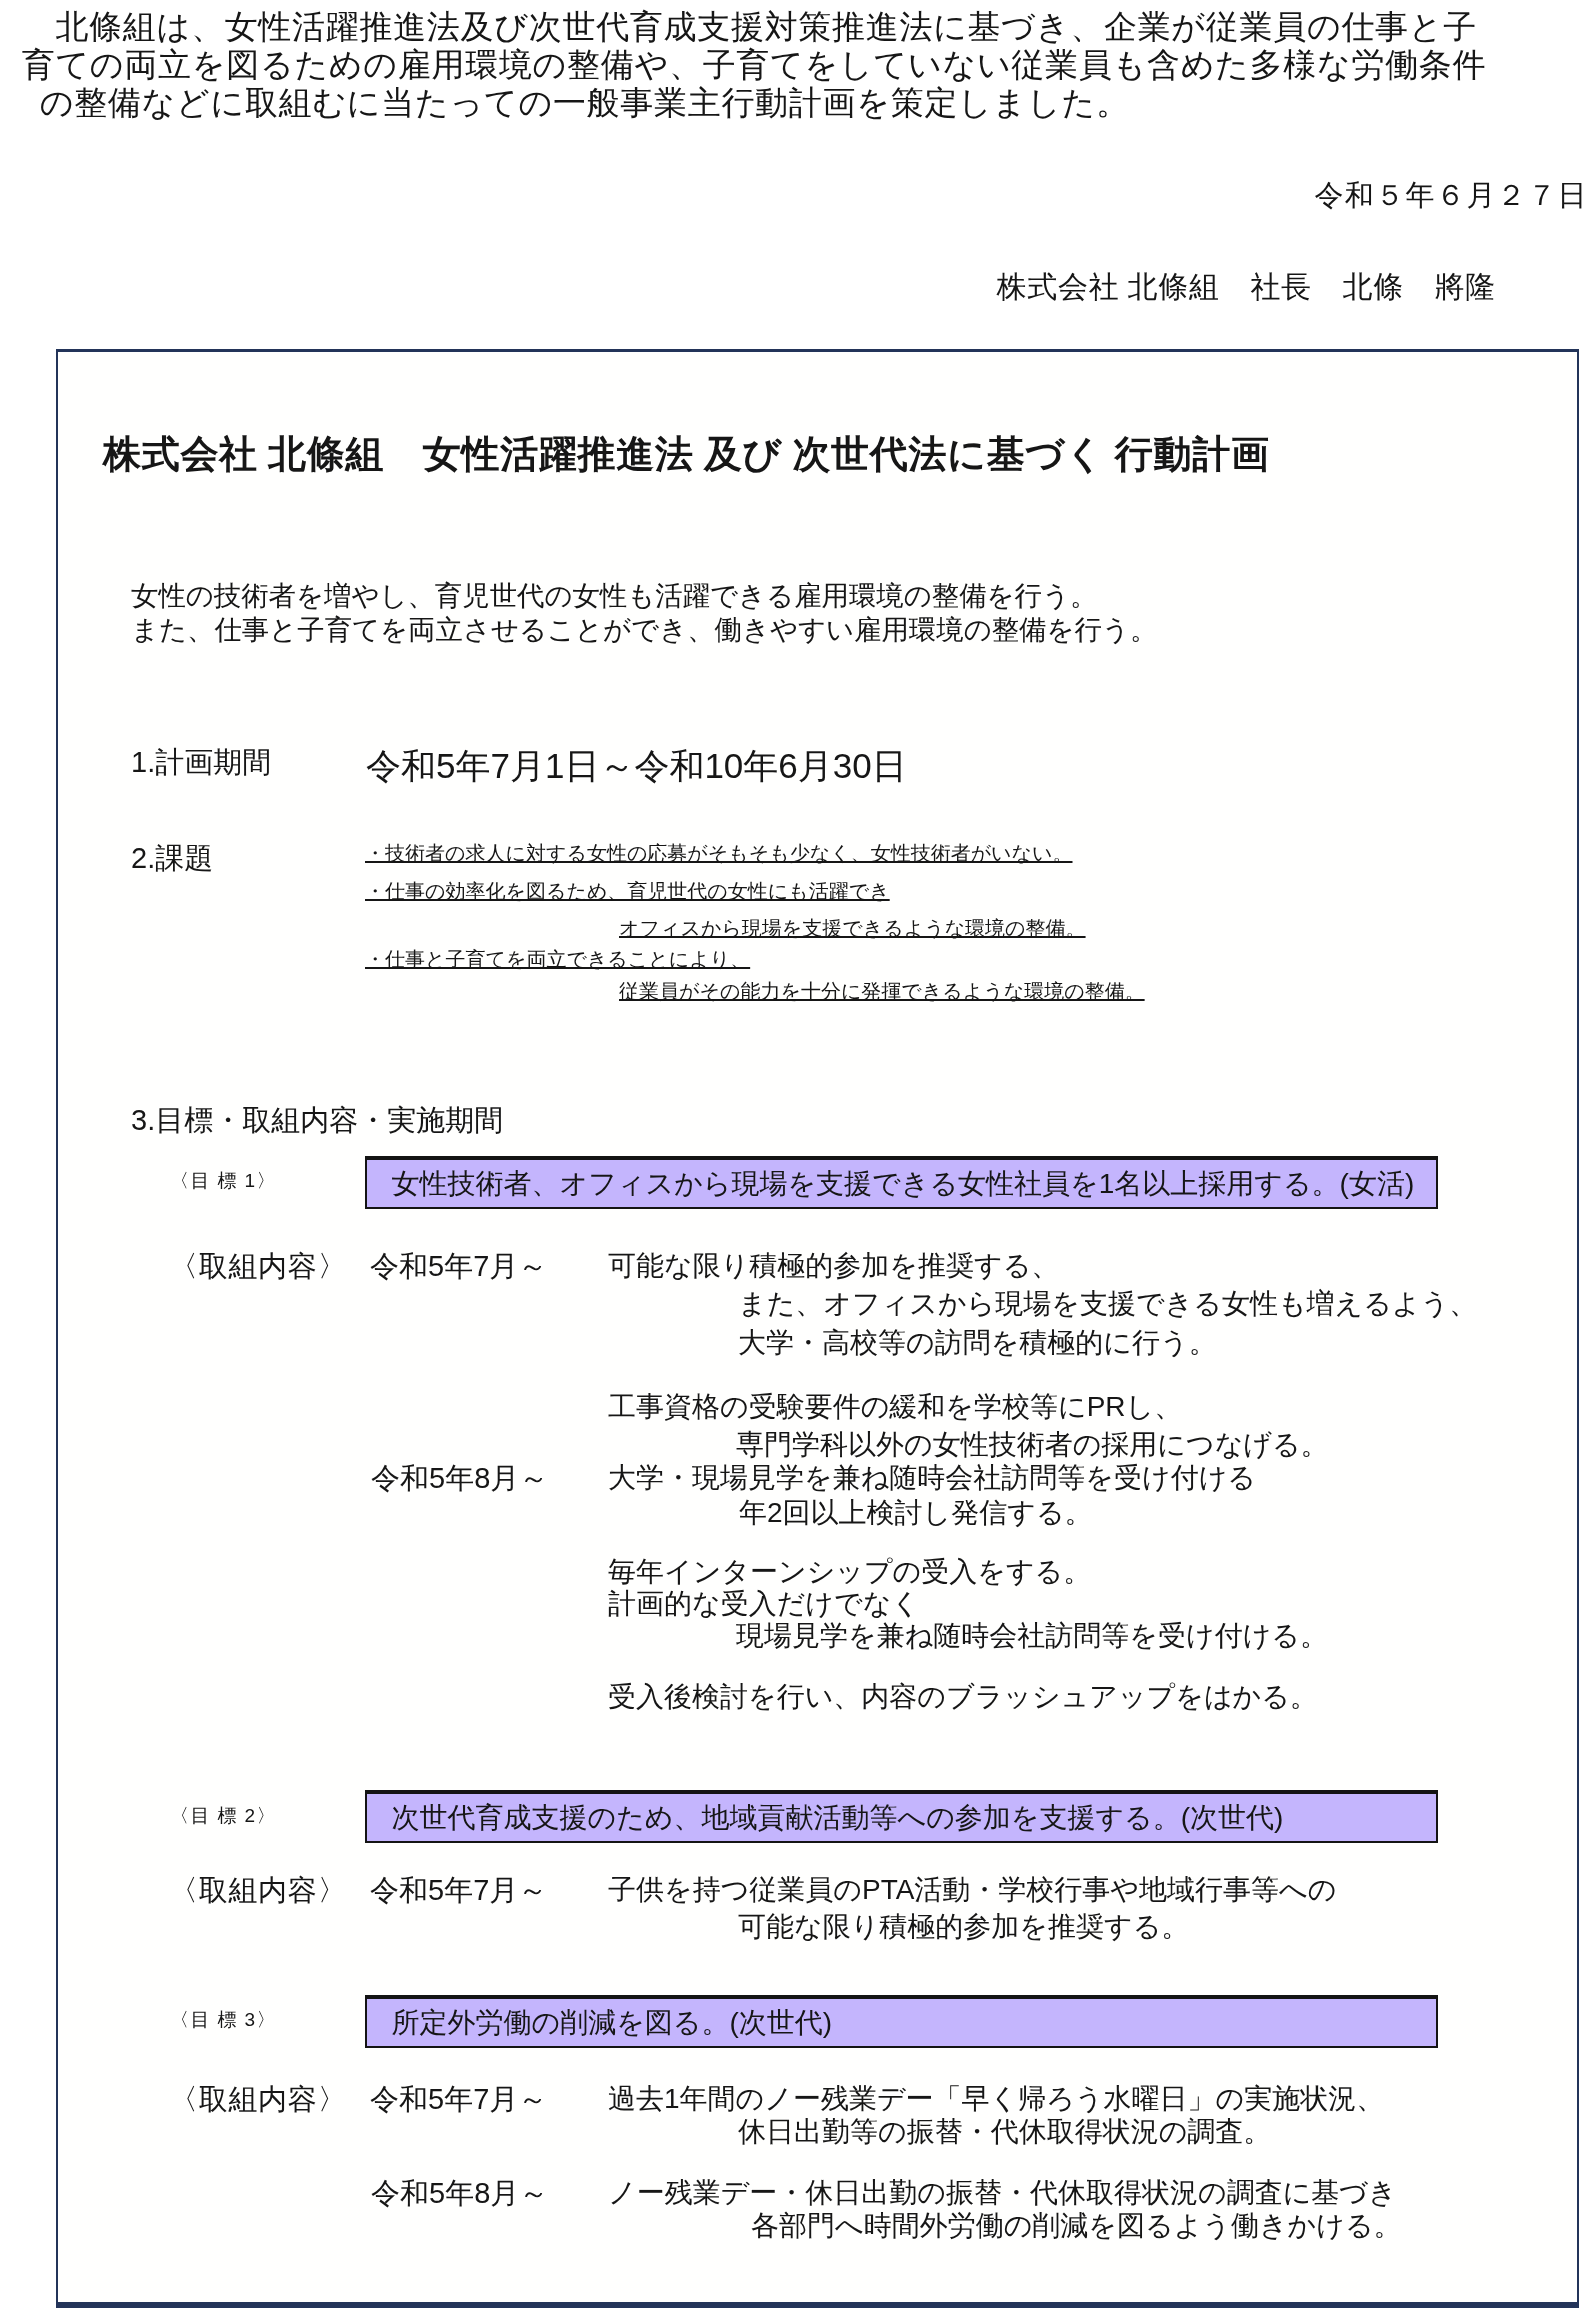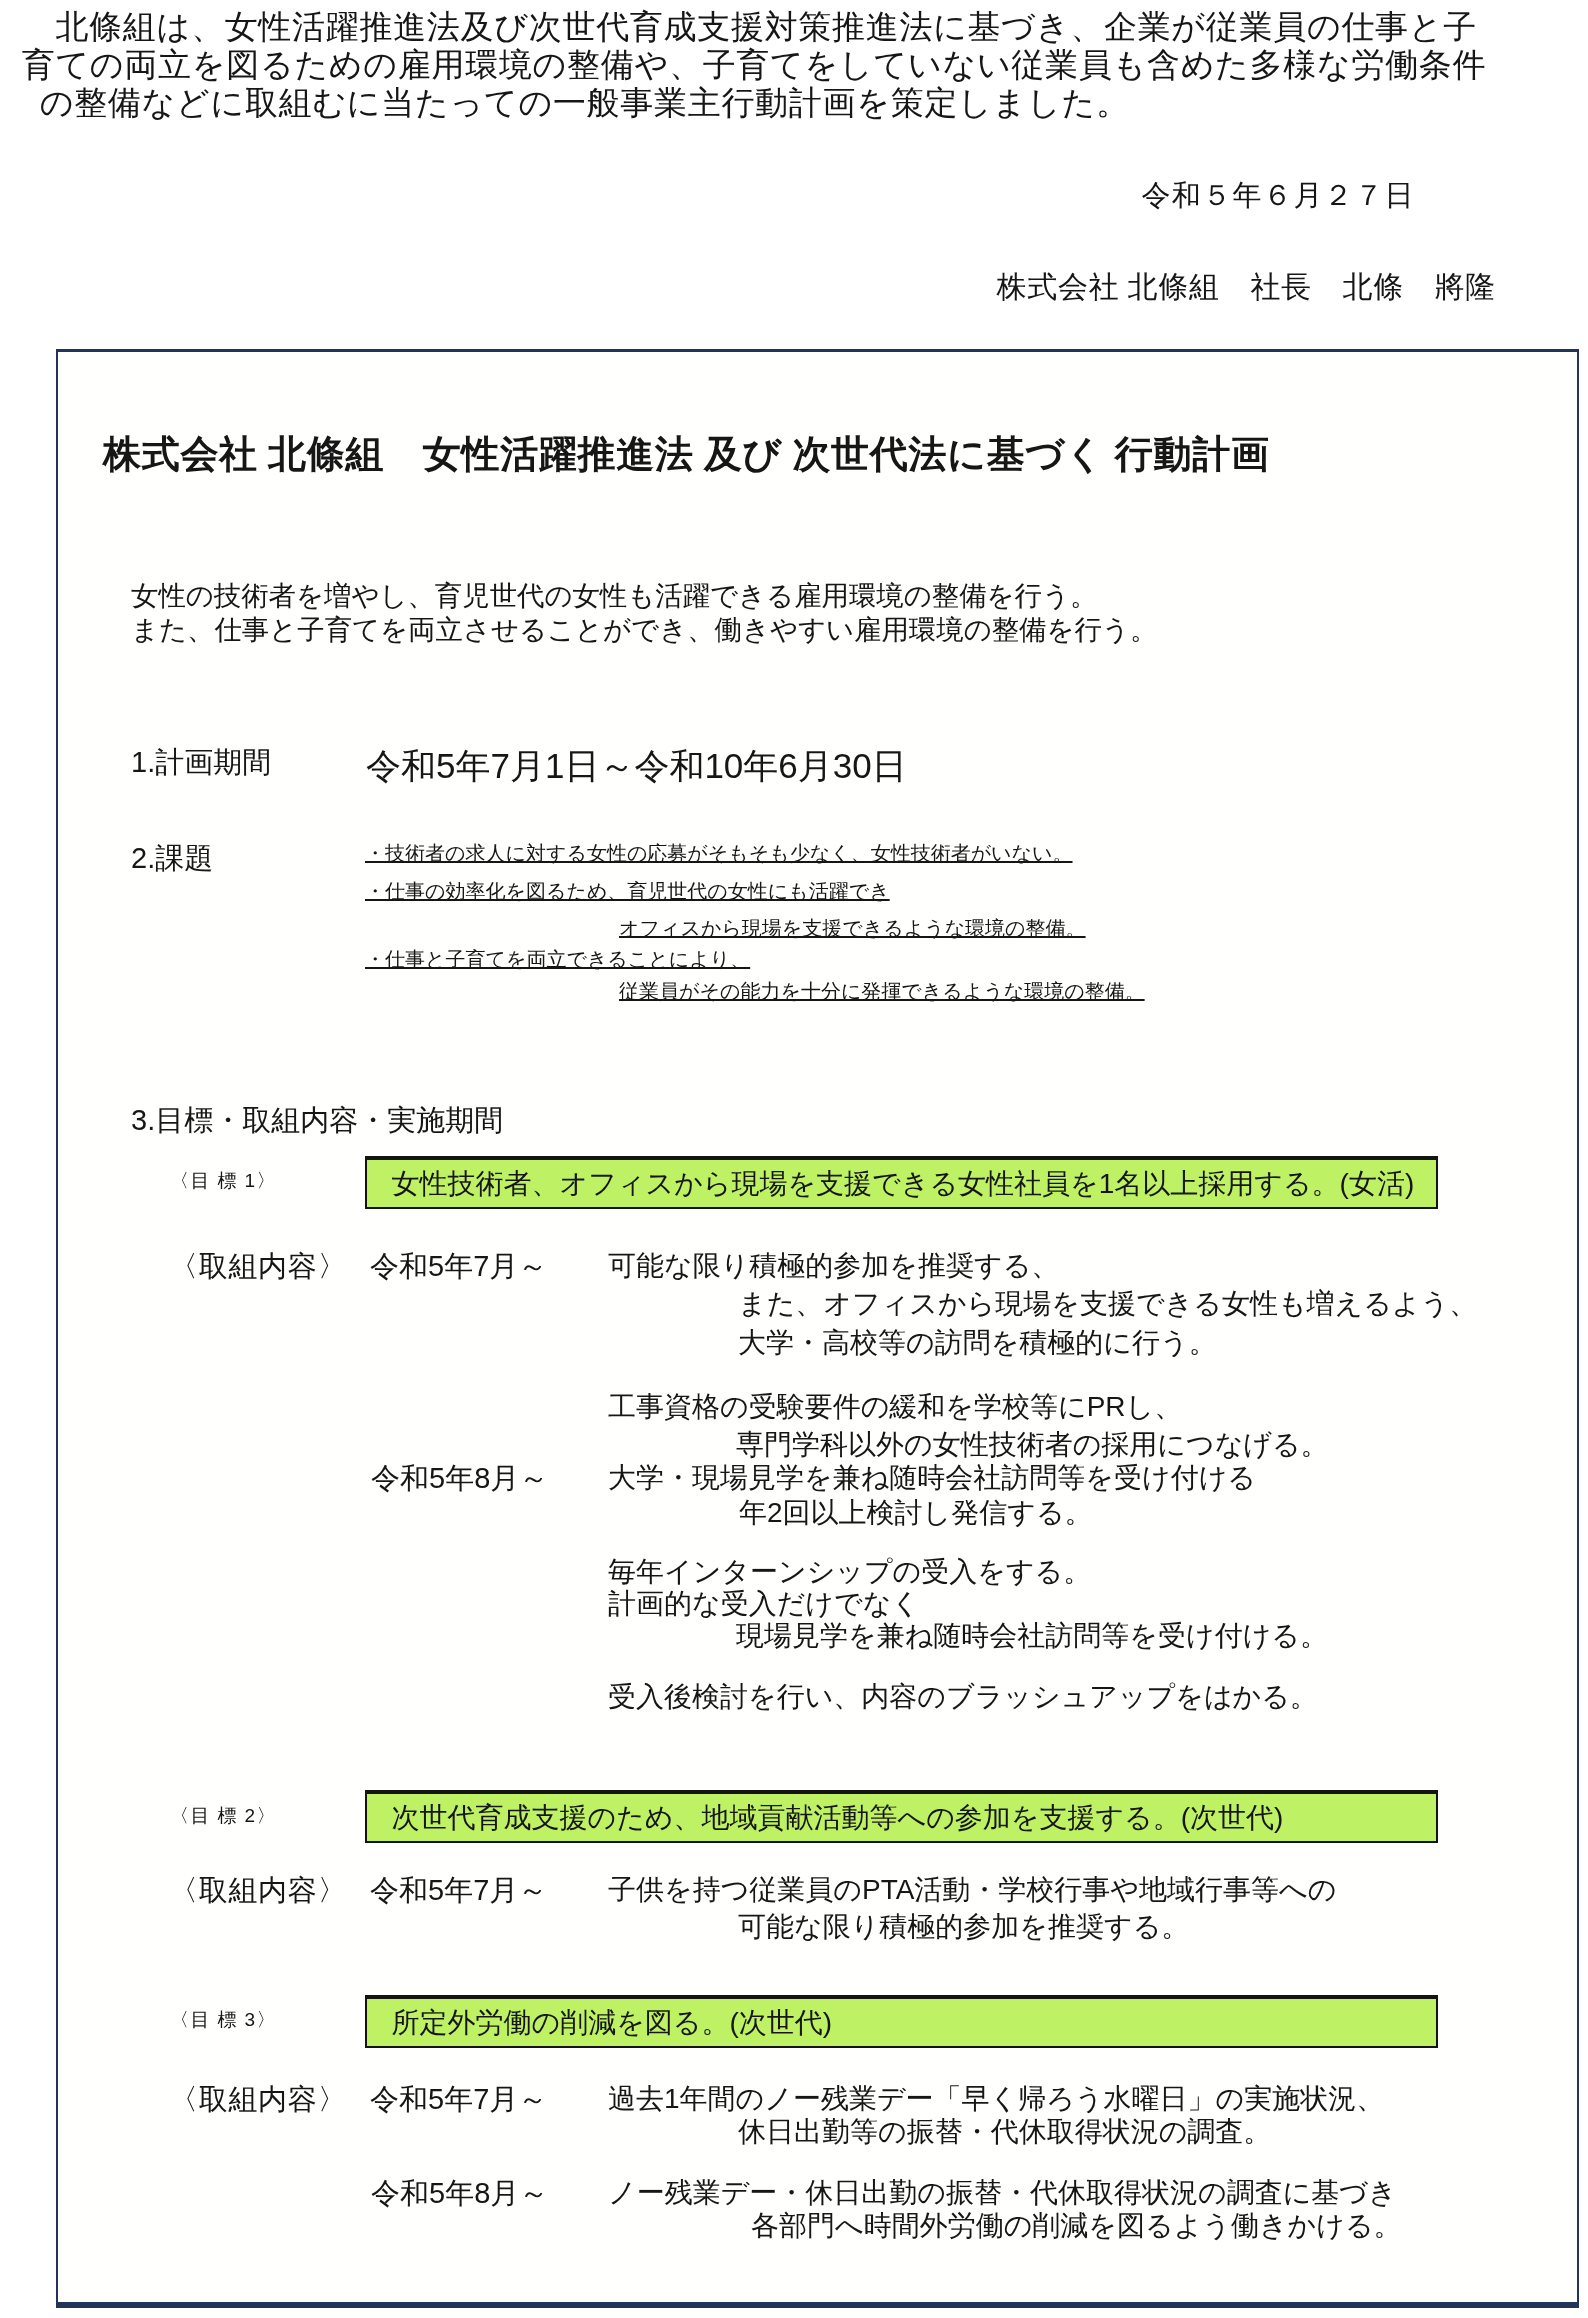--- a/index.html
+++ b/index.html
@@ -47,36 +47,36 @@
     position: absolute;
     left: 365px;
     width: 1073px;
     height: 53px;
     box-sizing: border-box;
     border: 2.2px solid #141414;
     border-top-width: 4.3px;
     display: flex;
     align-items: center;
     padding-left: 24.5px;
-    background: #bef264;
+    background: #c4b5fd;
   }
   .goal-box .goal-target { font-size: 28px; white-space: nowrap; }
   .act-label { font-size: 29px; letter-spacing: 0.7px; }
   .act-date { font-size: 29px; }
   .act-line { font-size: 28px; }
   .align-right { left: 0; right: 0; text-align: right; }
 </style>
 </head>
 <body>
 
 <div class="line serif intro-line" style="top:8.7px;  left:21.7px;">　北條組は、女性活躍推進法及び次世代育成支援対策推進法に基づき、企業が従業員の仕事と子</div>
 <div class="line serif intro-line" style="top:47px;  left:21.7px;">育ての両立を図るための雇用環境の整備や、子育てをしていない従業員も含めた多様な労働条件</div>
 <div class="line serif intro-line" style="top:85px; left:21.7px;margin-left:18px;">の整備などに取組むに当たっての一般事業主行動計画を策定しました。</div>
 
-<div class="line serif doc-date align-right" style="top:179px; padding-right:173px;">令和５年６月２７日</div>
+<div class="line serif doc-date align-right" style="top:179px; ">令和５年６月２７日</div>
 <div class="line serif doc-signature align-right" style="top:270px; padding-right:92px;">株式会社 北條組　社長　北條　將隆</div>
 
 <div class="plan-frame"></div>
 
 <div class="line serif plan-title" style="top:433px; left:103px;">株式会社 北條組　女性活躍推進法 及び 次世代法に基づく 行動計画</div>
 
 <div class="line sans policy-line" style="top:580px; left:131px;">女性の技術者を増やし、育児世代の女性も活躍できる雇用環境の整備を行う。</div>
 <div class="line sans policy-line" style="top:614px; left:131px;">また、仕事と子育てを両立させることができ、働きやすい雇用環境の整備を行う。</div>
 
 <div class="line sans sec-label" style="top:746px; left:131px;">1.計画期間</div>

